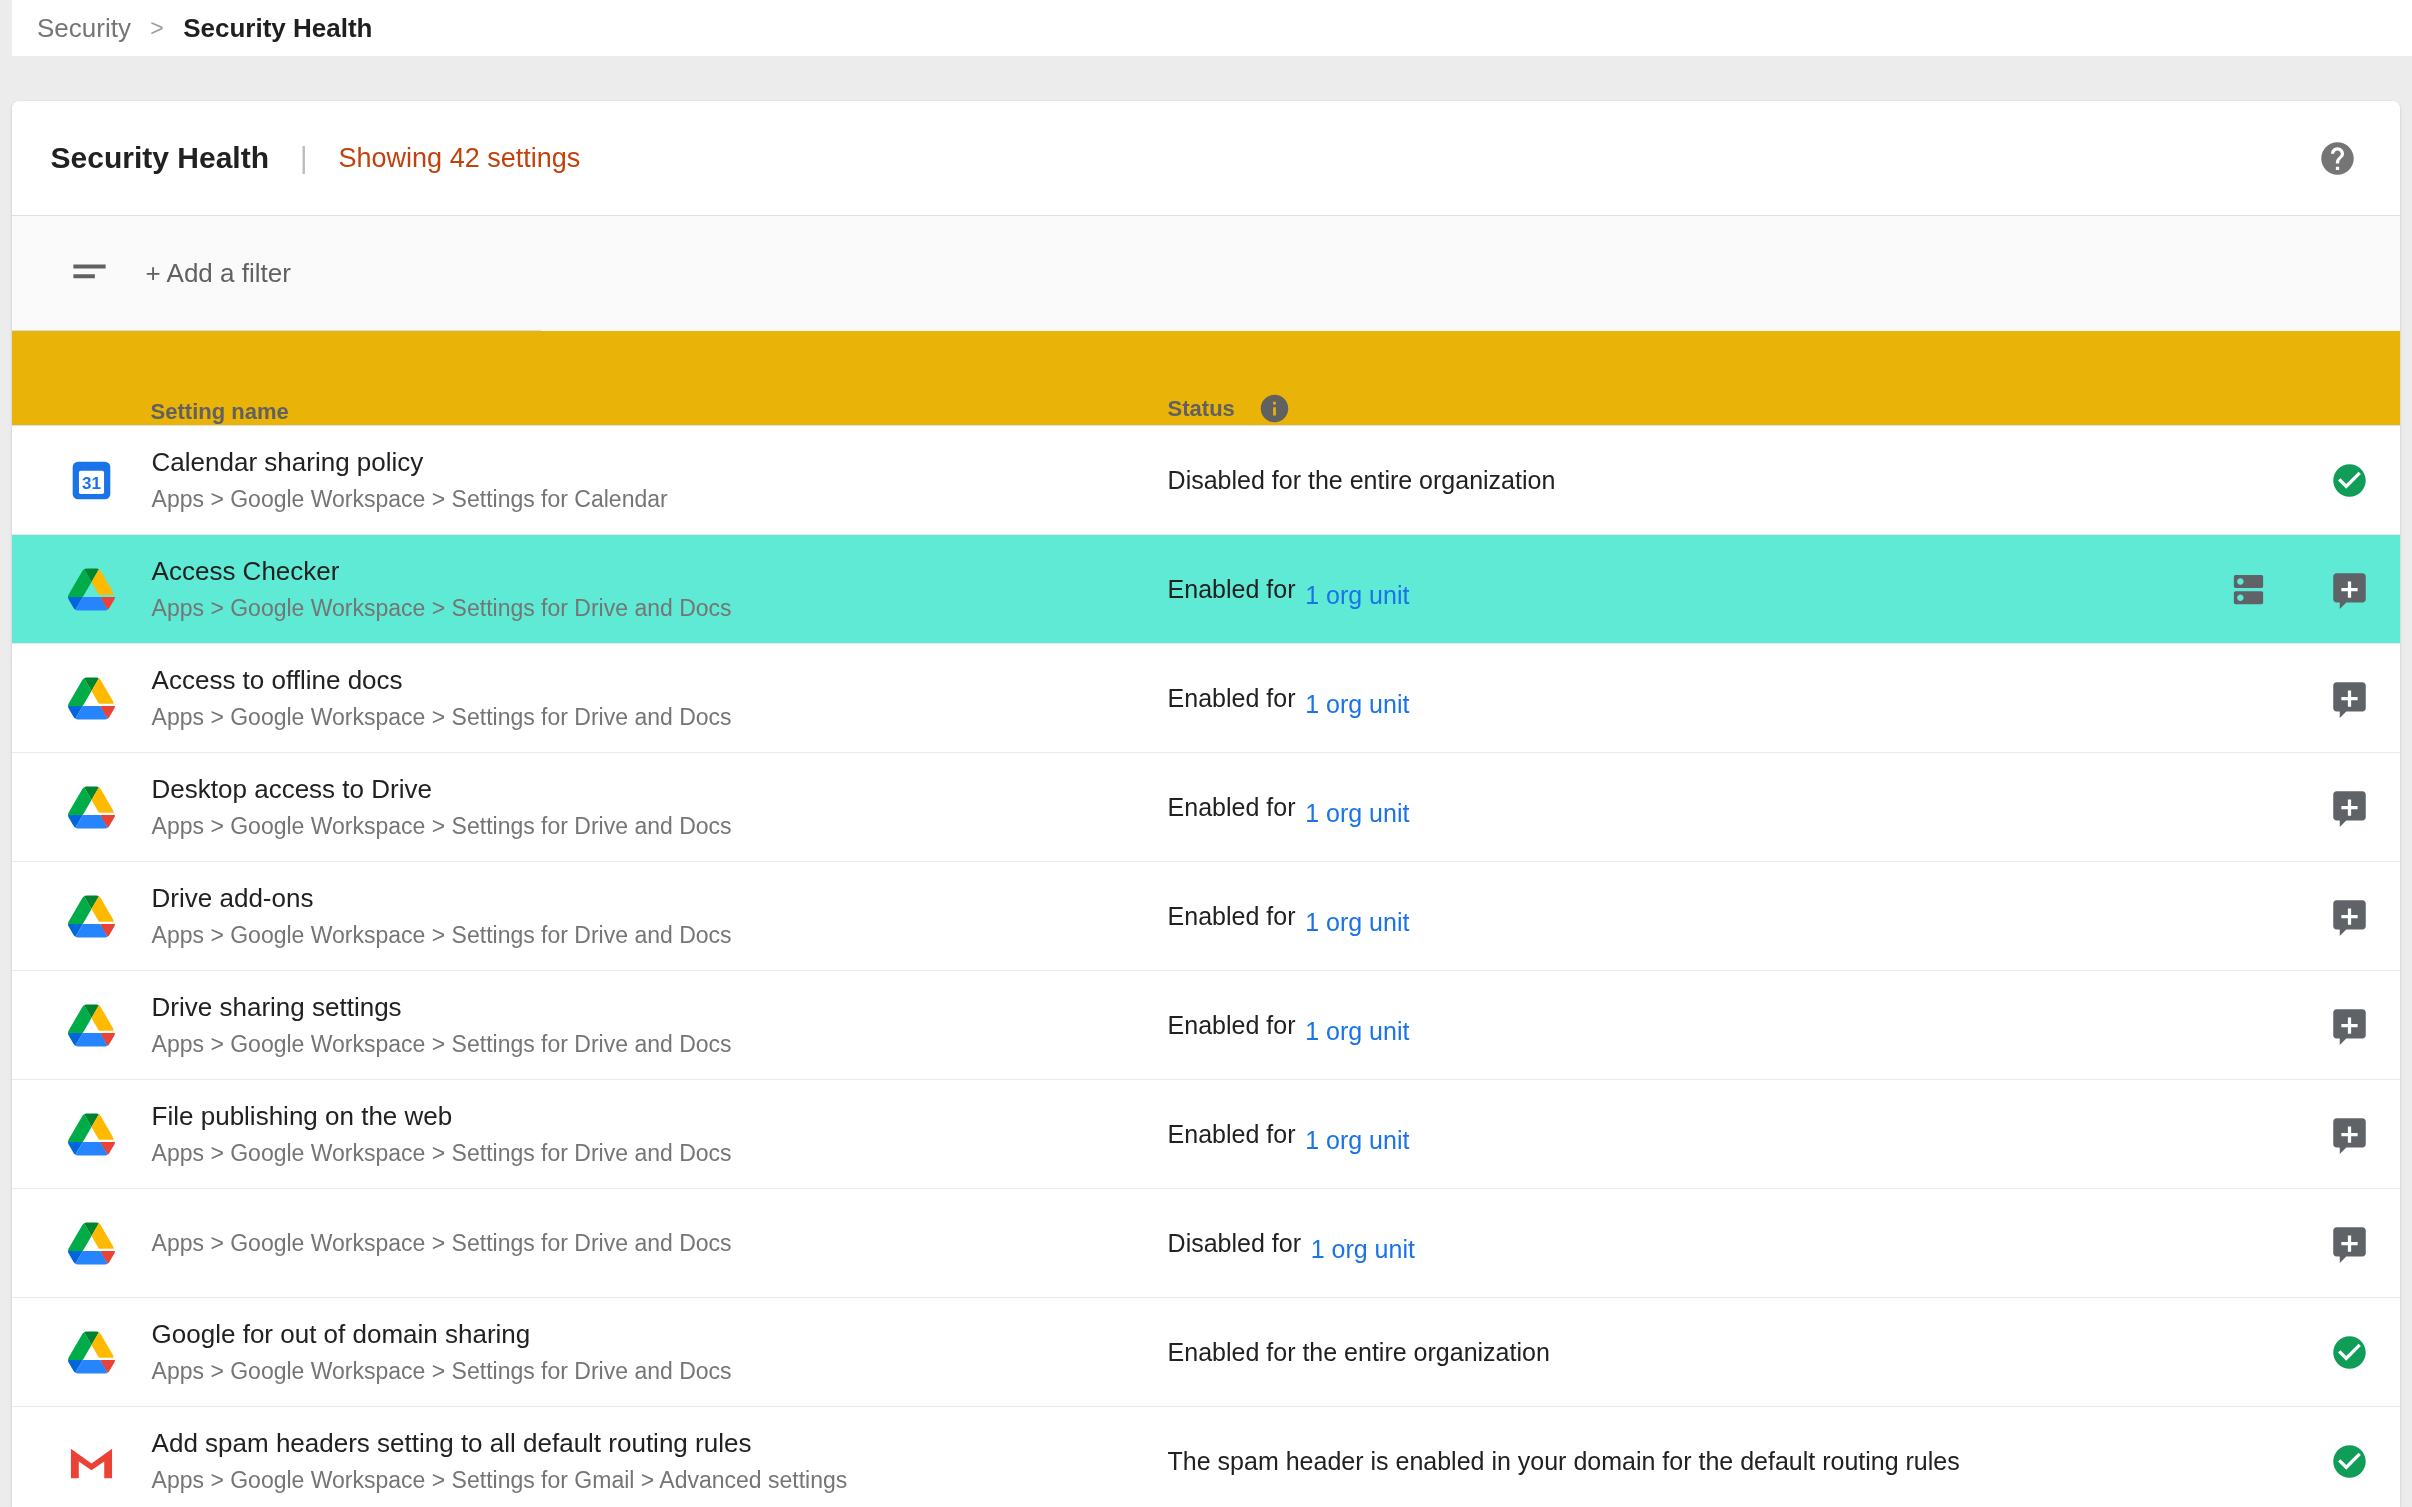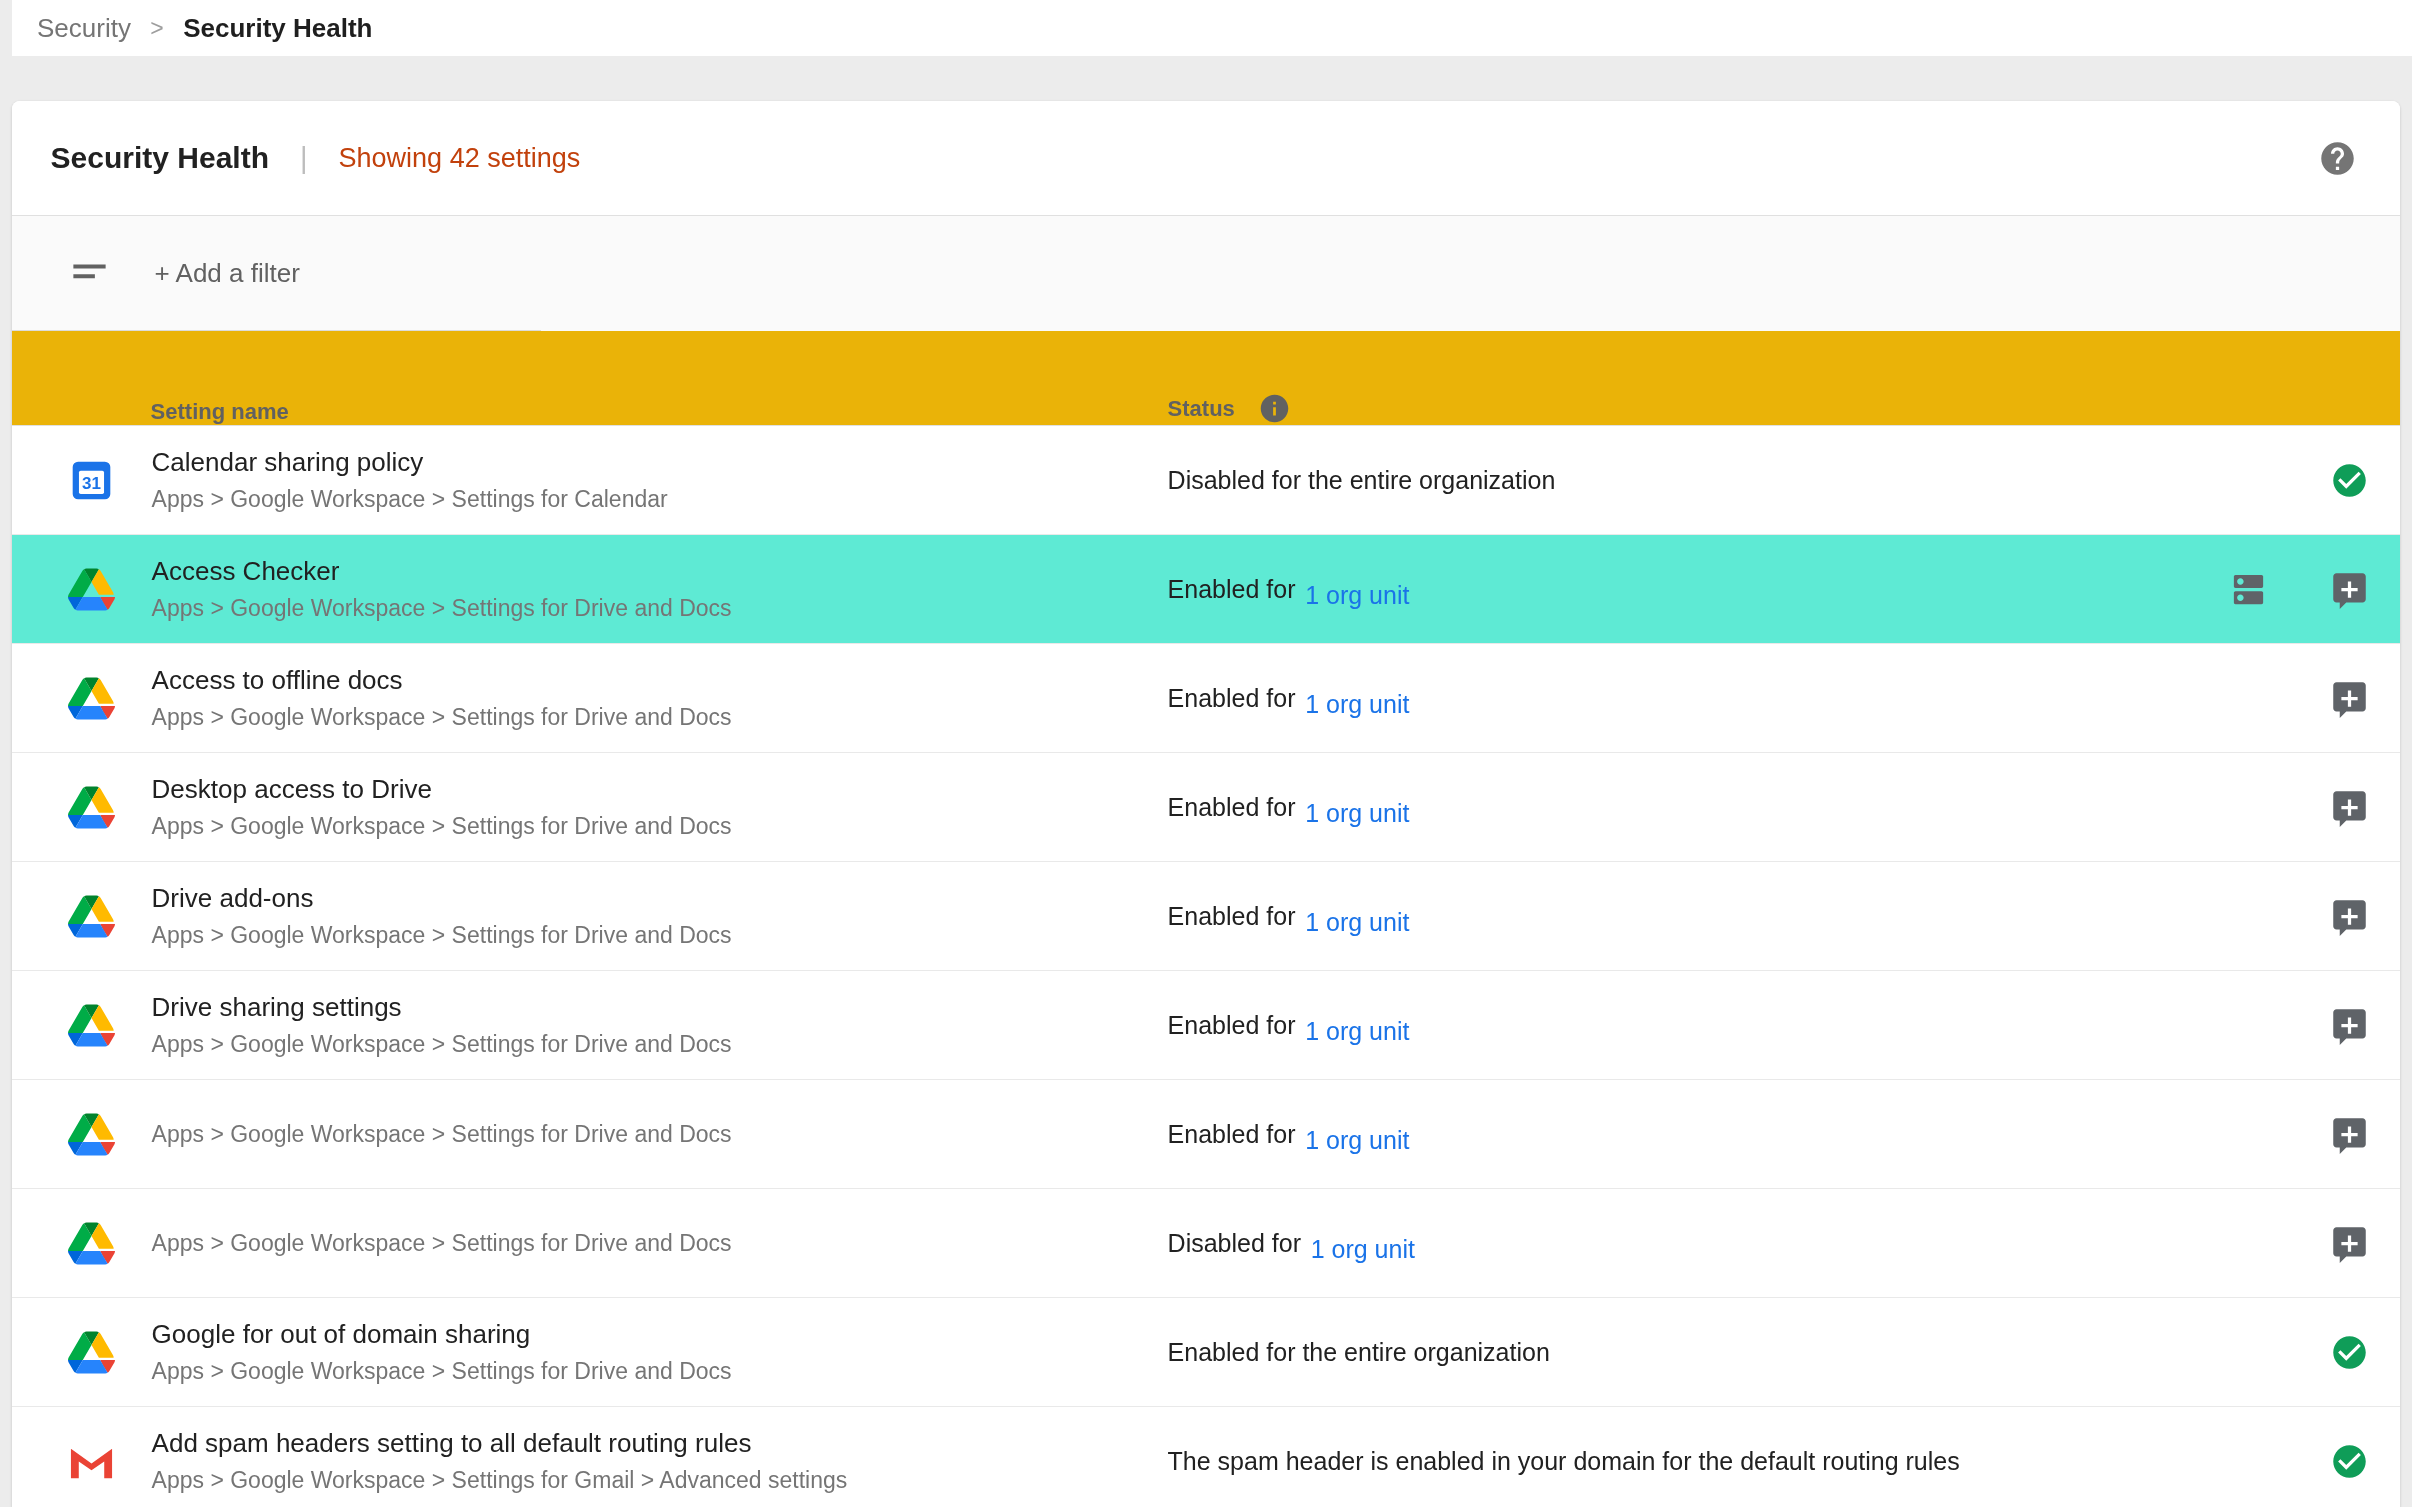--- a/index.html
+++ b/index.html
@@ -53,21 +53,21 @@
     height: 115px;
     display: flex; align-items: center;
     padding-left: 56px;
     background: #fafafa;
     position: relative;
   }
   .filter-row::after {
     content: ""; position: absolute; bottom: 0; left: 0;
     width: 529px; height: 1px; background: #dcdcdc;
   }
-  .filter-label { margin-left: 44px; font-size: 26px; color: #616161; cursor: pointer; }
+  .filter-label { margin-left: 35px; font-size: 26px; color: #616161; cursor: pointer; }
 
   
   .table-header {
     height: 95px;
     display: flex; align-items: flex-end;
     background: #eab308;
     border-bottom: 1px solid #e0e0e0;
     font-size: 22px; color: #616161; font-weight: 700;
   }
   .th-setting { width: 1156px; padding-left: 139px; }
@@ -339,20 +339,21 @@
             <svg viewBox="0 0 87.3 78">
               <path fill="#0066da" d="m6.6 66.85 3.85 6.65c.8 1.4 1.95 2.5 3.3 3.3l13.75-23.8h-27.5c0 1.55.4 3.1 1.2 4.5z"></path>
               <path fill="#00ac47" d="m43.65 25-13.75-23.8c-1.35.8-2.5 1.9-3.3 3.3l-25.4 44a9.06 9.06 0 0 0-1.2 4.5h27.5z"></path>
               <path fill="#ea4335" d="m73.55 76.8c1.35-.8 2.5-1.9 3.3-3.3l1.6-2.75 7.65-13.25c.8-1.4 1.2-2.95 1.2-4.5h-27.5l5.85 11.5z"></path>
               <path fill="#00832d" d="m43.65 25 13.75-23.8c-1.35-.8-2.9-1.2-4.5-1.2h-18.5c-1.6 0-3.15.45-4.5 1.2z"></path>
               <path fill="#2684fc" d="m59.8 53h-32.3l-13.75 23.8c1.35.8 2.9 1.2 4.5 1.2h50.8c1.6 0 3.15-.45 4.5-1.2z"></path>
               <path fill="#ffba00" d="m73.4 26.5-12.7-22c-.8-1.4-1.95-2.5-3.3-3.3l-13.75 23.8 13.75 23.8h27.45c0-1.55-.4-3.1-1.2-4.5z"></path>
             </svg>
           </span>
       <div class="titles">
+        <div class="row-title">File publishing on the web</div>
         <div class="row-path">Apps &gt; Google Workspace &gt; Settings for Drive and Docs</div>
       </div>
     </div>
     <div class="cell-status">
       <span class="status-text">Enabled for</span>
       <a class="status-link">1 org unit</a>
     </div>
     <div class="cell-right">
 
       <span class="right-icon icon-btn">

